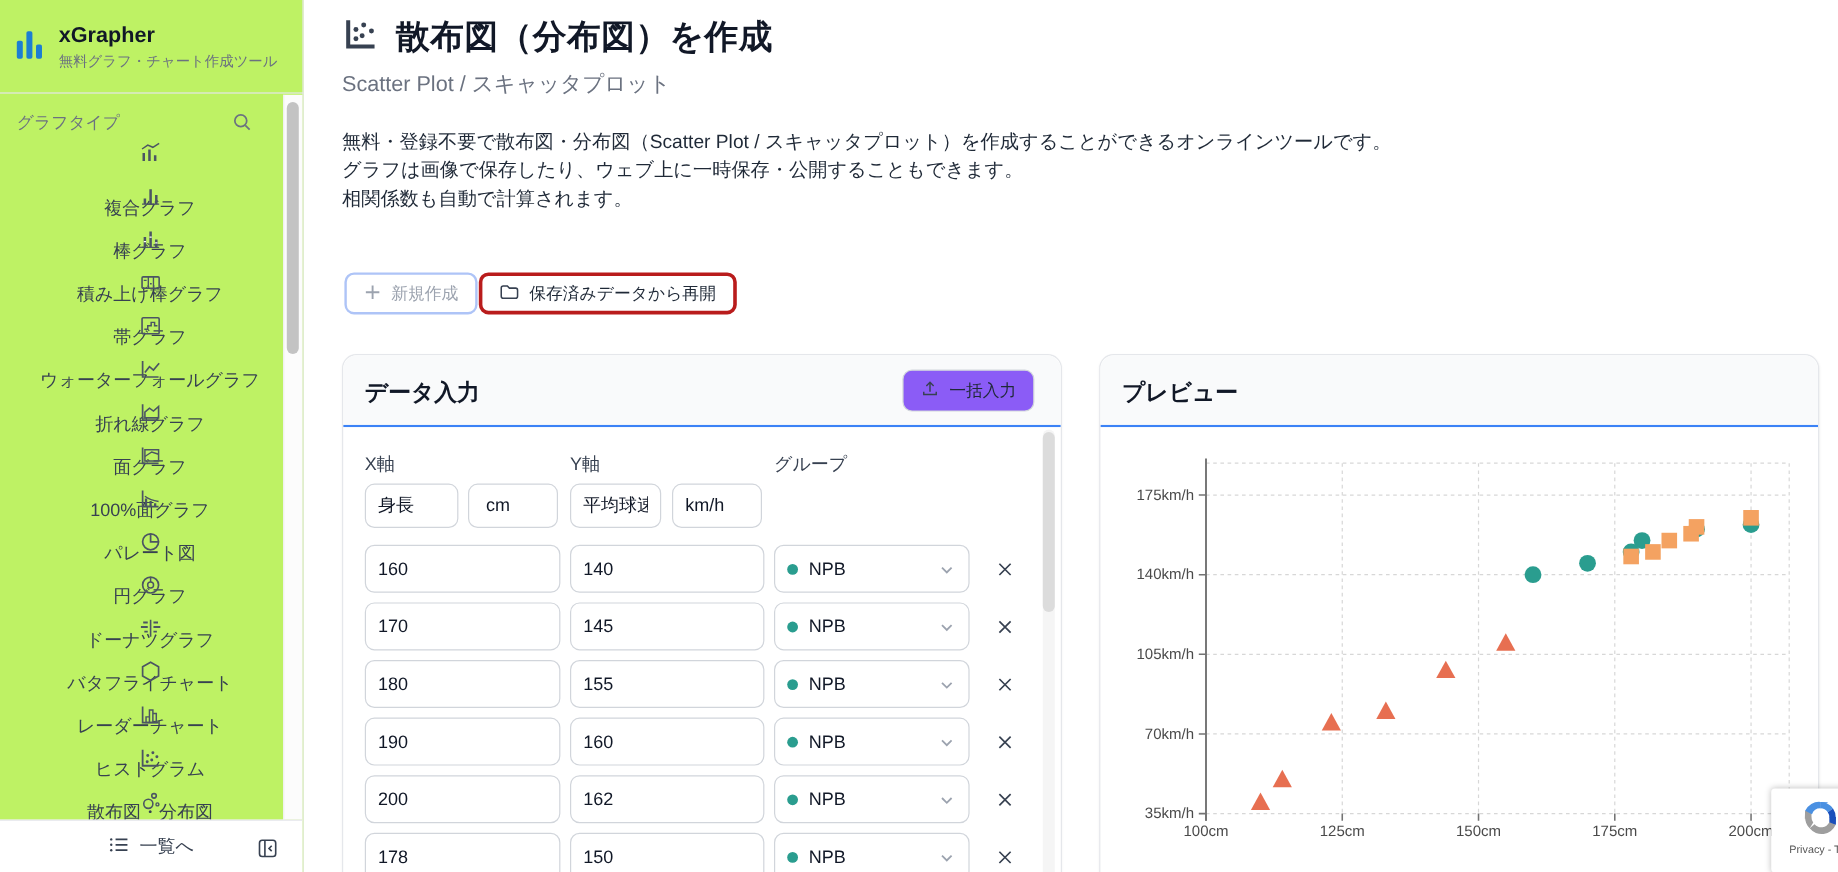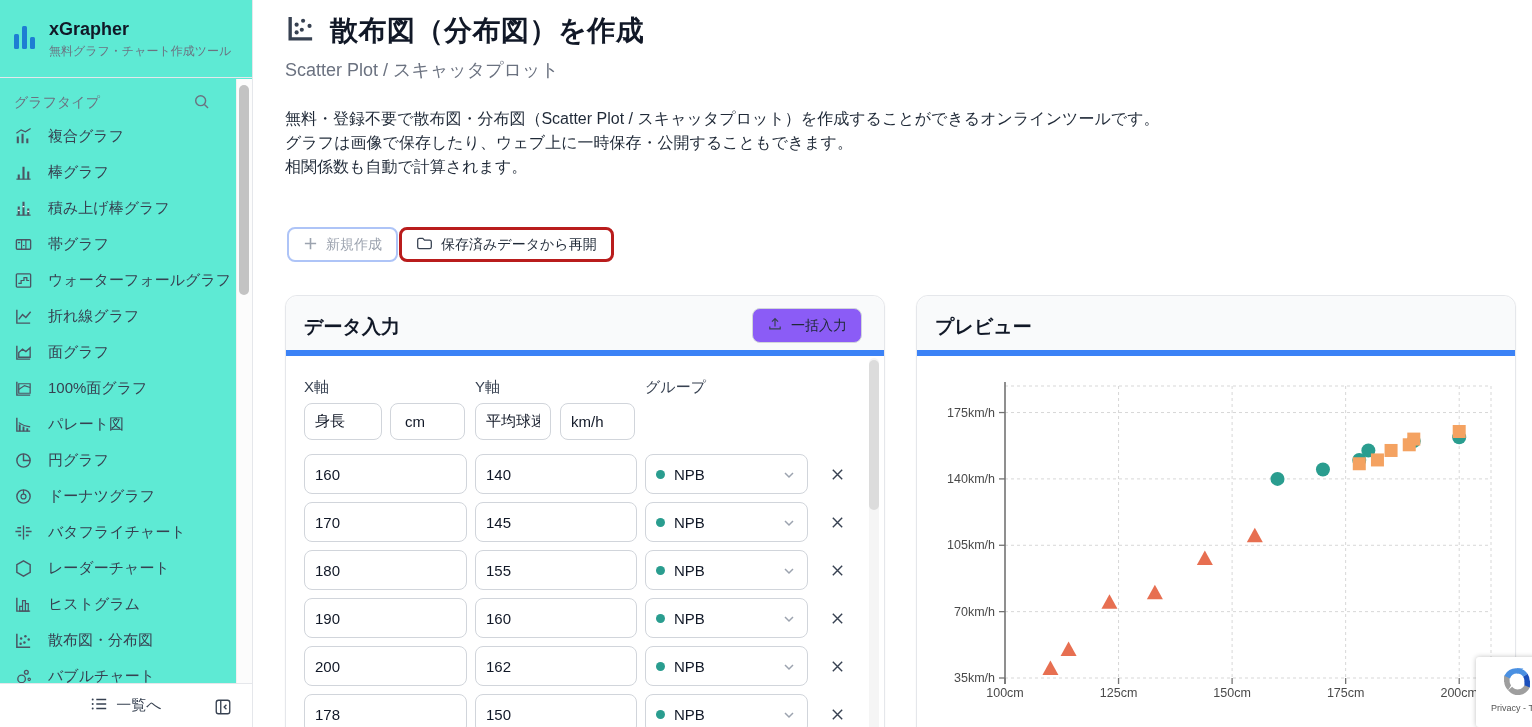--- a/index.html
+++ b/index.html
@@ -1,34 +1,34 @@
 <!DOCTYPE html>
 <html><head>
 <meta charset="utf-8">
 <style>
   html,body{margin:0;padding:0;background:#fff;}
   *{box-sizing:border-box;}
   body{font-family:"Liberation Sans","DejaVu Sans",sans-serif;color:#111827;}
   #app{position:relative;width:1532px;height:727px;overflow:hidden;background:#fff;}
 
   
-  #sidebar{position:absolute;left:0;top:0;width:253px;height:727px;background:#5eead4;border-right:1px solid #e5e7eb;}
+  #sidebar{position:absolute;left:0;top:0;width:253px;height:727px;background:#bef264;border-right:1px solid #e5e7eb;}
   .logo-row{position:absolute;left:14px;top:18px;display:flex;gap:11px;}
   .logo-mark{width:24px;height:32px;position:relative;margin-top:3px;}
   .logo-mark i{position:absolute;bottom:4px;border-radius:1.5px;background:#1d7ed3;width:5px;display:block;}
   .logo-mark i:nth-child(1){left:0;height:15px;}
   .logo-mark i:nth-child(2){left:8px;height:23px;}
   .logo-mark i:nth-child(3){left:16px;height:12px;}
   .app-name{font-size:18px;font-weight:bold;color:#111827;line-height:22px;}
   .app-tagline{font-size:12px;color:#6b7280;margin-top:3px;}
   .side-divider{position:absolute;left:0;top:77px;width:253px;border-top:1px solid #e5e7eb;}
   .side-section{position:absolute;left:14px;top:94px;font-size:14px;color:#6b7280;}
   .side-search{position:absolute;left:193px;top:93px;width:18px;height:18px;cursor:pointer;}
   #side-items{position:absolute;left:0;top:118px;width:236px;height:566px;overflow:hidden;}
-  .side-item{height:36px;display:flex;align-items:center;padding-left:14px;gap:15px;cursor:pointer;}
+  .side-item{height:36px;display:flex;align-items:center;padding-left:14px;gap:27px;cursor:pointer;flex-direction:column;}
   .side-item .ic{width:19px;height:19px;flex:0 0 19px;display:flex;align-items:center;}
   .side-item .lb{font-size:15px;color:#374151;white-space:nowrap;}
   .side-scroll-track{position:absolute;left:236px;top:79px;width:16px;height:604px;background:#fcfcfc;border-left:1px solid #f1f1f1;}
   .side-scroll-thumb{position:absolute;left:239px;top:85px;width:10px;height:210px;border-radius:5px;background:#c3c3c3;cursor:pointer;}
   .side-footer{position:absolute;left:0;bottom:0;width:252px;height:44px;border-top:1px solid #e5e7eb;background:#fff;display:flex;align-items:center;}
   .side-footer .list-link{display:flex;align-items:center;gap:8px;margin:0 auto;cursor:pointer;font-size:15px;color:#374151;}
   .collapse-btn{position:absolute;right:20px;top:14px;width:18px;height:18px;cursor:pointer;}
 
   
   .title-icon{position:absolute;left:285px;top:13px;width:31px;height:31px;}
@@ -38,21 +38,21 @@
 
   
   .btn{display:inline-flex;align-items:center;gap:8px;height:35px;padding:0 14px;border-radius:8px;background:#fff;font-size:14px;cursor:pointer;}
   #btn-new{position:absolute;left:287px;top:227px;border:2px solid #aec4f7;color:#9ca3af;}
   #btn-resume{position:absolute;left:399px;top:227px;border:3px solid #b91c1c;color:#1f2937;}
 
   
   .panel{position:absolute;top:295px;width:600px;height:470px;background:#fff;border:1px solid #e5e7eb;border-radius:12px;box-shadow:0 1px 2px rgba(0,0,0,.05);}
   #data-panel{left:285px;}
   #preview-panel{left:916px;}
-  .panel-head{height:60px;background:#f9fafb;border-bottom:6px solid #3b82f6;border-radius:12px 12px 0 0;position:relative;}
+  .panel-head{height:60px;background:#f9fafb;border-bottom:2px solid #3b82f6;border-radius:12px 12px 0 0;position:relative;}
   .panel-title{position:absolute;left:18px;top:18px;font-size:19px;font-weight:bold;color:#111827;}
   #btn-bulk{position:absolute;right:22px;top:12px;border:1px solid #d1d5db;color:#1f2937;background:#8b5cf6;}
   .panel-body{position:relative;height:409px;overflow:hidden;}
 
   
   .axis-label{position:absolute;top:22px;font-size:15px;color:#374151;}
   .inp{border:1px solid #d1d5db;border-radius:8px;font-size:15px;color:#111827;padding:0 10px;background:#fff;outline:none;font-family:inherit;}
   .axis-inp{position:absolute;top:47px;height:37px;}
   .row{position:absolute;left:18px;display:flex;align-items:center;}
   .row .inp{height:40px;}

